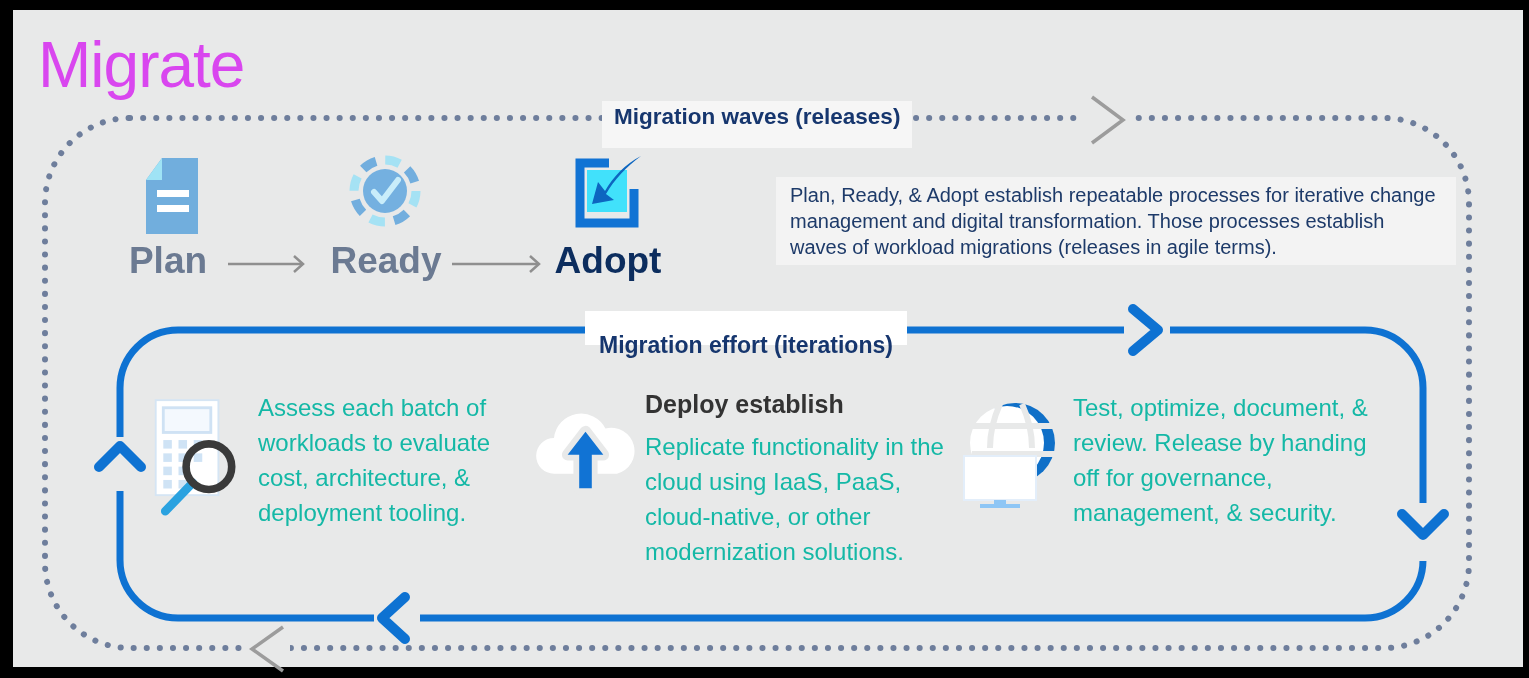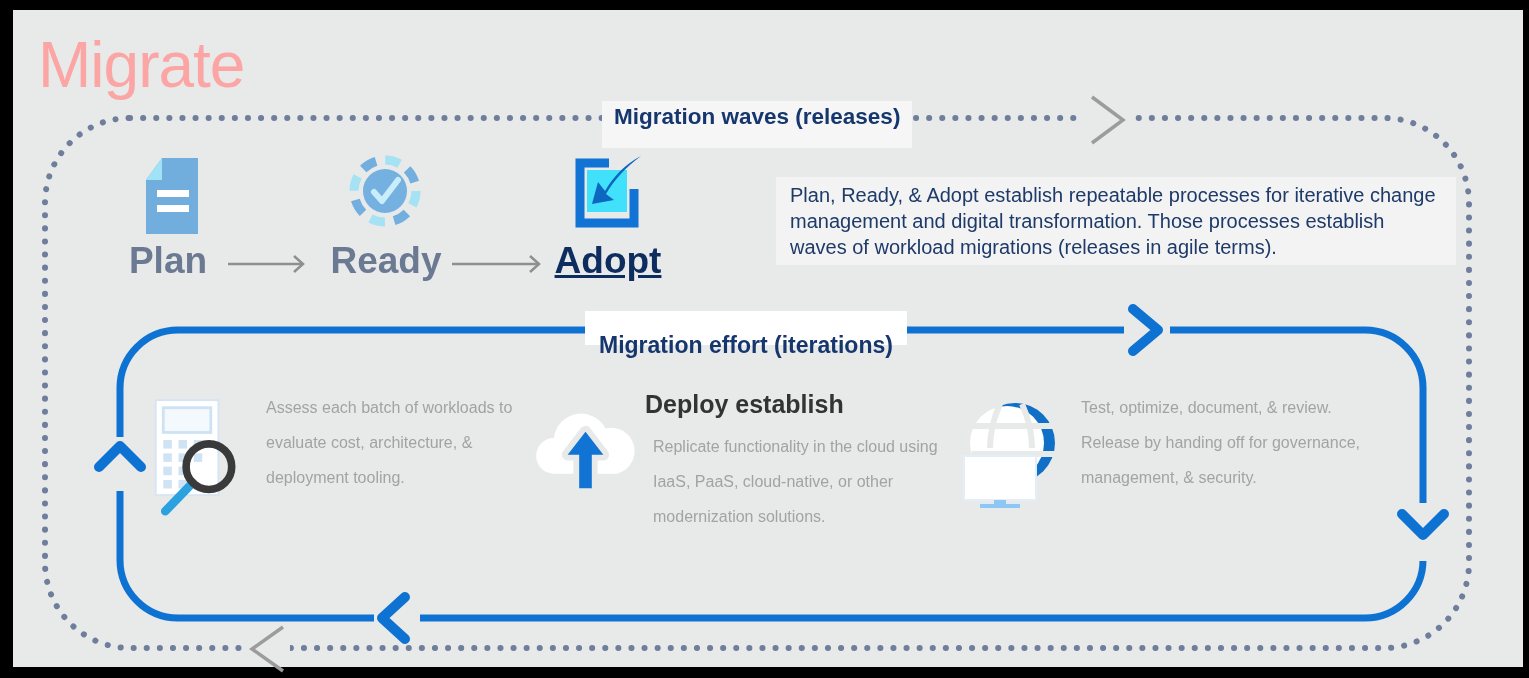--- a/index.html
+++ b/index.html
@@ -1,34 +1,34 @@
 <!DOCTYPE html>
 <html><head>
 <meta charset="utf-8">
 <style>
   * { margin:0; padding:0; box-sizing:border-box; }
   html,body { background:#000; }
   body { font-family:"Liberation Sans", sans-serif; }
   .canvas { position:relative; width:1529px; height:678px; background:#000; overflow:hidden; }
   .bg { position:absolute; left:13px; top:10px; width:1510px; height:657px; background:#e8e9e9; }
-  .title { position:absolute; left:38px; top:28px; font-size:64px; font-weight:300; letter-spacing:-1px; color:#fca5a5; }
+  .title { position:absolute; left:38px; top:28px; font-size:64px; font-weight:300; letter-spacing:-1px; color:#d946ef; }
   .overlay { position:absolute; left:0; top:0; width:1529px; height:678px; }
   .label-box { position:absolute; color:#16366e; font-weight:bold; white-space:nowrap; }
   .waves-label { left:602px; top:101px; height:47px; line-height:31px; padding:0 12px; background:#f6f6f6; font-size:22.5px;text-align:right; }
   .effort-label { left:585px; top:311px; height:34px; line-height:34px; padding:17px 14px; background:#ffffff; font-size:23px; }
   .stage-icon { position:absolute; }
   .stage-label { position:absolute; top:240px; transform:translateX(-50%); font-size:37px; font-weight:600; color:#6b7a92; white-space:nowrap; }
-  .stage-label.adopt { font-weight:700; color:#0c2d5e;text-decoration:underline; }
+  .stage-label.adopt { font-weight:700; color:#0c2d5e; }
   .desc-box { position:absolute; left:776px; top:177px; width:680px; padding:5px 14px; background:#f3f3f3; font-size:20px; line-height:26px; color:#1d3a69; }
   .step-text { position:absolute; top:390px; }
   .step-text.assess { left:258px; width:262px; }
   .step-text.deploy { left:645px; width:300px; }
   .step-text.release { left:1073px; width:318px; }
   .step-heading { font-size:25px; font-weight:bold; color:#333333; margin-bottom:10px; }
-  .step-body { font-size:16px; line-height:35px; color:#a3a3a3;margin-left:8px; }
+  .step-body { font-size:24px; line-height:35px; color:#14b8a6; }
   .step-icon { position:absolute; }
 </style>
 </head>
 <body>
 
 <div class="canvas">
   <div class="bg"></div>
 
   <div class="title">Migrate</div>
 

